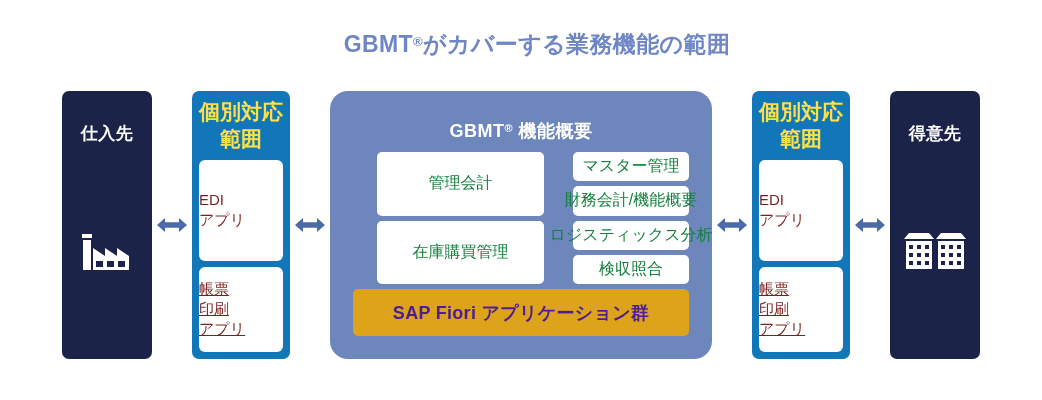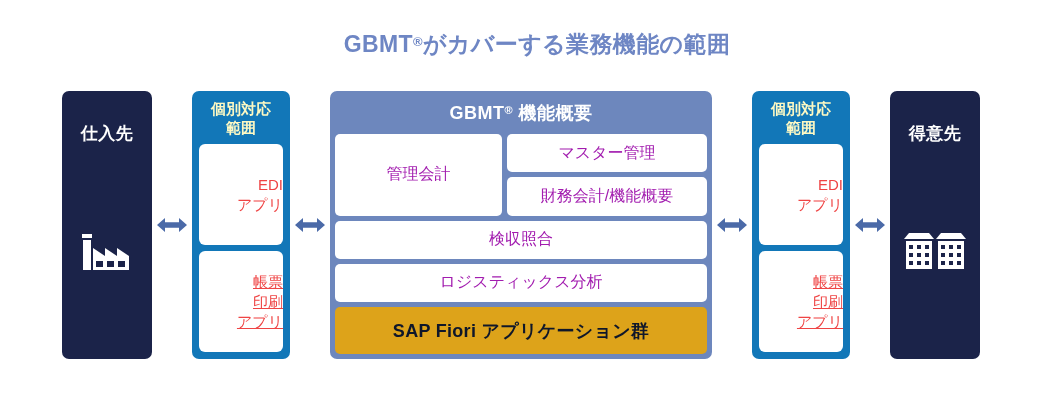--- a/index.html
+++ b/index.html
@@ -89,51 +89,51 @@
     background: #1277b8;
     border-radius: 7px;
     display: flex;
     flex-direction: column;
     align-items: stretch;
     padding: 8px 7px 7px 7px;
     box-sizing: border-box;
     flex: 0 0 auto;
   }
   .scope-head {
-    color: #fef9c3;
-    font-size: 15px;
+    color: #fde047;
+    font-size: 21px;
     font-weight: bold;
     text-align: center;
     line-height: 1.28;
     margin-bottom: 7px;
     white-space: nowrap;
   }
   .scope-card {
     background: #ffffff;
     border-radius: 6px;
-    color: #ef4444;
+    color: #7f1d1d;
     font-size: 15px;
     text-align: center;
     display: flex;
     flex-direction: column;
-    align-items: flex-end;
+    align-items: flex-start;
     justify-content: center;
     line-height: 1.34;
     box-sizing: border-box;
   }
   .scope-card.edi   { flex: 0 0 101px; margin-bottom: 6px; }
   .scope-card.print { flex: 1 1 auto; text-decoration: underline; }
 
   
   .gbmt {
     flex: 0 0 auto;
     width: 382px;
     background: #6d87bd;
-    border-radius: 7px;
-    padding: 5px;
+    border-radius: 18px;
+    padding: 23px;
     box-sizing: border-box;
     display: flex;
     flex-direction: column;
   }
   .gbmt-head {
     color: #ffffff;
     font-size: 18px;
     font-weight: bold;
     text-align: center;
     padding: 5px 0 9px 0;
@@ -156,45 +156,46 @@
     flex-direction: row;
     gap: 5px;
     min-height: 0;
   }
   .gbmt-cell {
     background: #ffffff;
     border-radius: 5px;
     display: flex;
     align-items: center;
     justify-content: center;
-    color: #a21caf;
+    color: #15803d;
     font-size: 16px;
     box-sizing: border-box;
     white-space: nowrap;
+    margin-left: 24px;
   }
   .gbmt-cell.left {
     flex: 0 0 167px;
   }
   .gbmt-col-right {
     flex: 1 1 auto;
     display: flex;
     flex-direction: column;
     gap: 5px;
     min-width: 0;
   }
   .gbmt-col-right .gbmt-cell { flex: 1 1 0; }
   .fiori {
     flex: 0 0 47px;
     margin-top: 5px;
     background: #dda31a;
     border-radius: 5px;
     display: flex;
     align-items: center;
     justify-content: center;
-    color: #0f172a;
+    color: #4c1d95;
     font-size: 18px;
     font-weight: bold;
     letter-spacing: 0.3px;
     white-space: nowrap;
   }
 </style>
 </head>
 <body>
 
 <div class="title">
@@ -253,23 +254,24 @@
 
       <div class="gbmt-row">
         <div class="gbmt-cell left">管理会計</div>
         <div class="gbmt-col-right">
           <div class="gbmt-cell">マスター管理</div>
           <div class="gbmt-cell">財務会計/機能概要</div>
         </div>
       </div>
 
       <div class="gbmt-row">
+        <div class="gbmt-cell left">在庫購買管理</div>
         <div class="gbmt-col-right">
+          <div class="gbmt-cell">ロジスティックス分析</div>
           <div class="gbmt-cell">検収照合</div>
-          <div class="gbmt-cell">ロジスティックス分析</div>
         </div>
       </div>
 
     </div>
     <div class="fiori">SAP Fiori アプリケーション群</div>
   </div>
 
   <div class="arrow">
     <svg width="30" height="20" viewBox="0 0 30 20" aria-hidden="true">
       <path d="M0 10 L8 3 L8 7.2 L22 7.2 L22 3 L30 10 L22 17 L22 12.8 L8 12.8 L8 17 Z" fill="#4b6aa8"></path>

